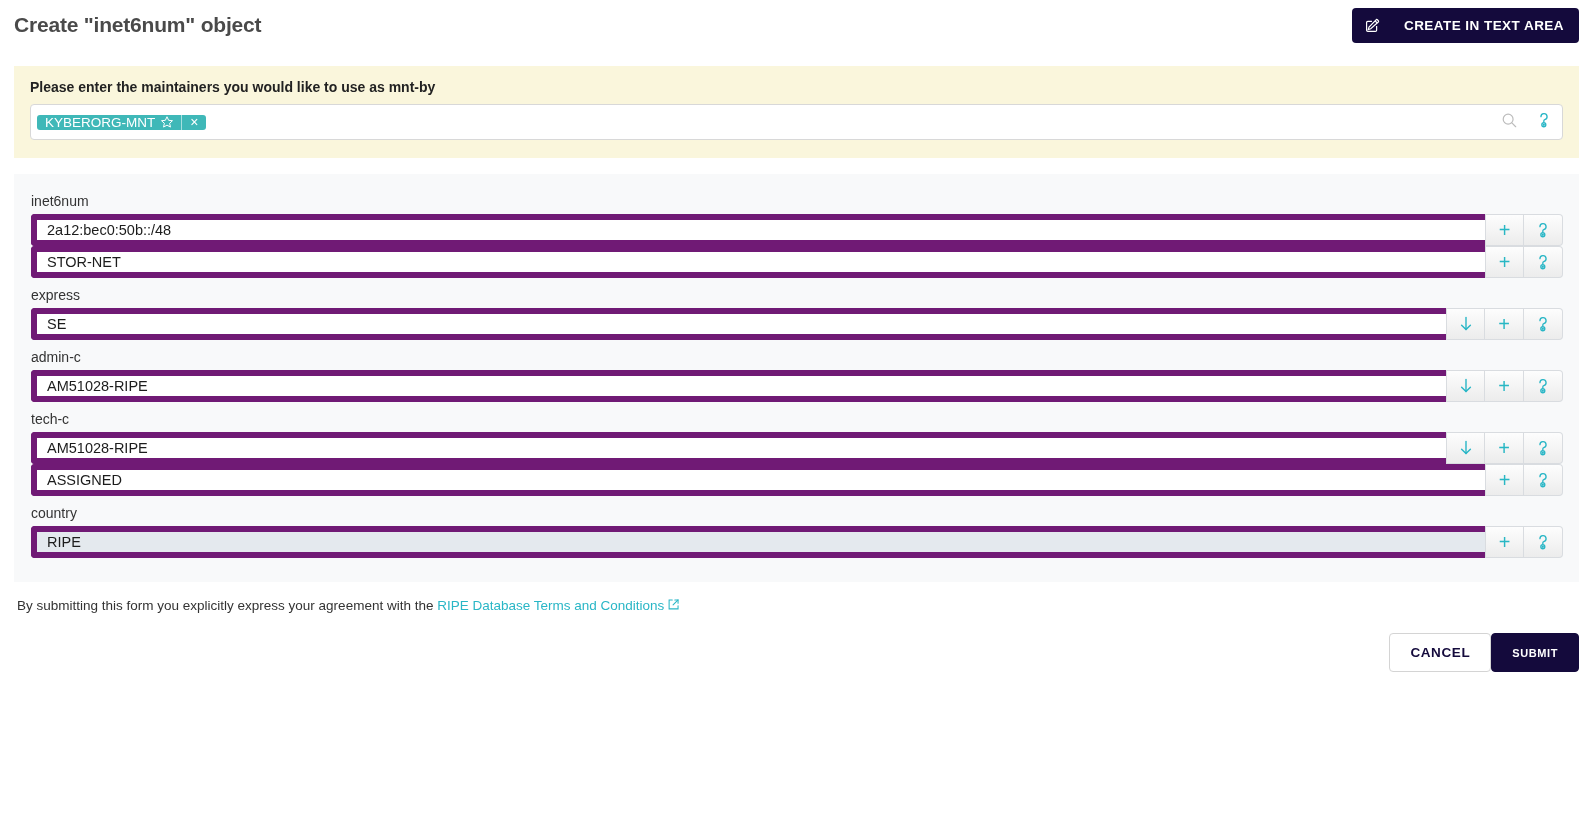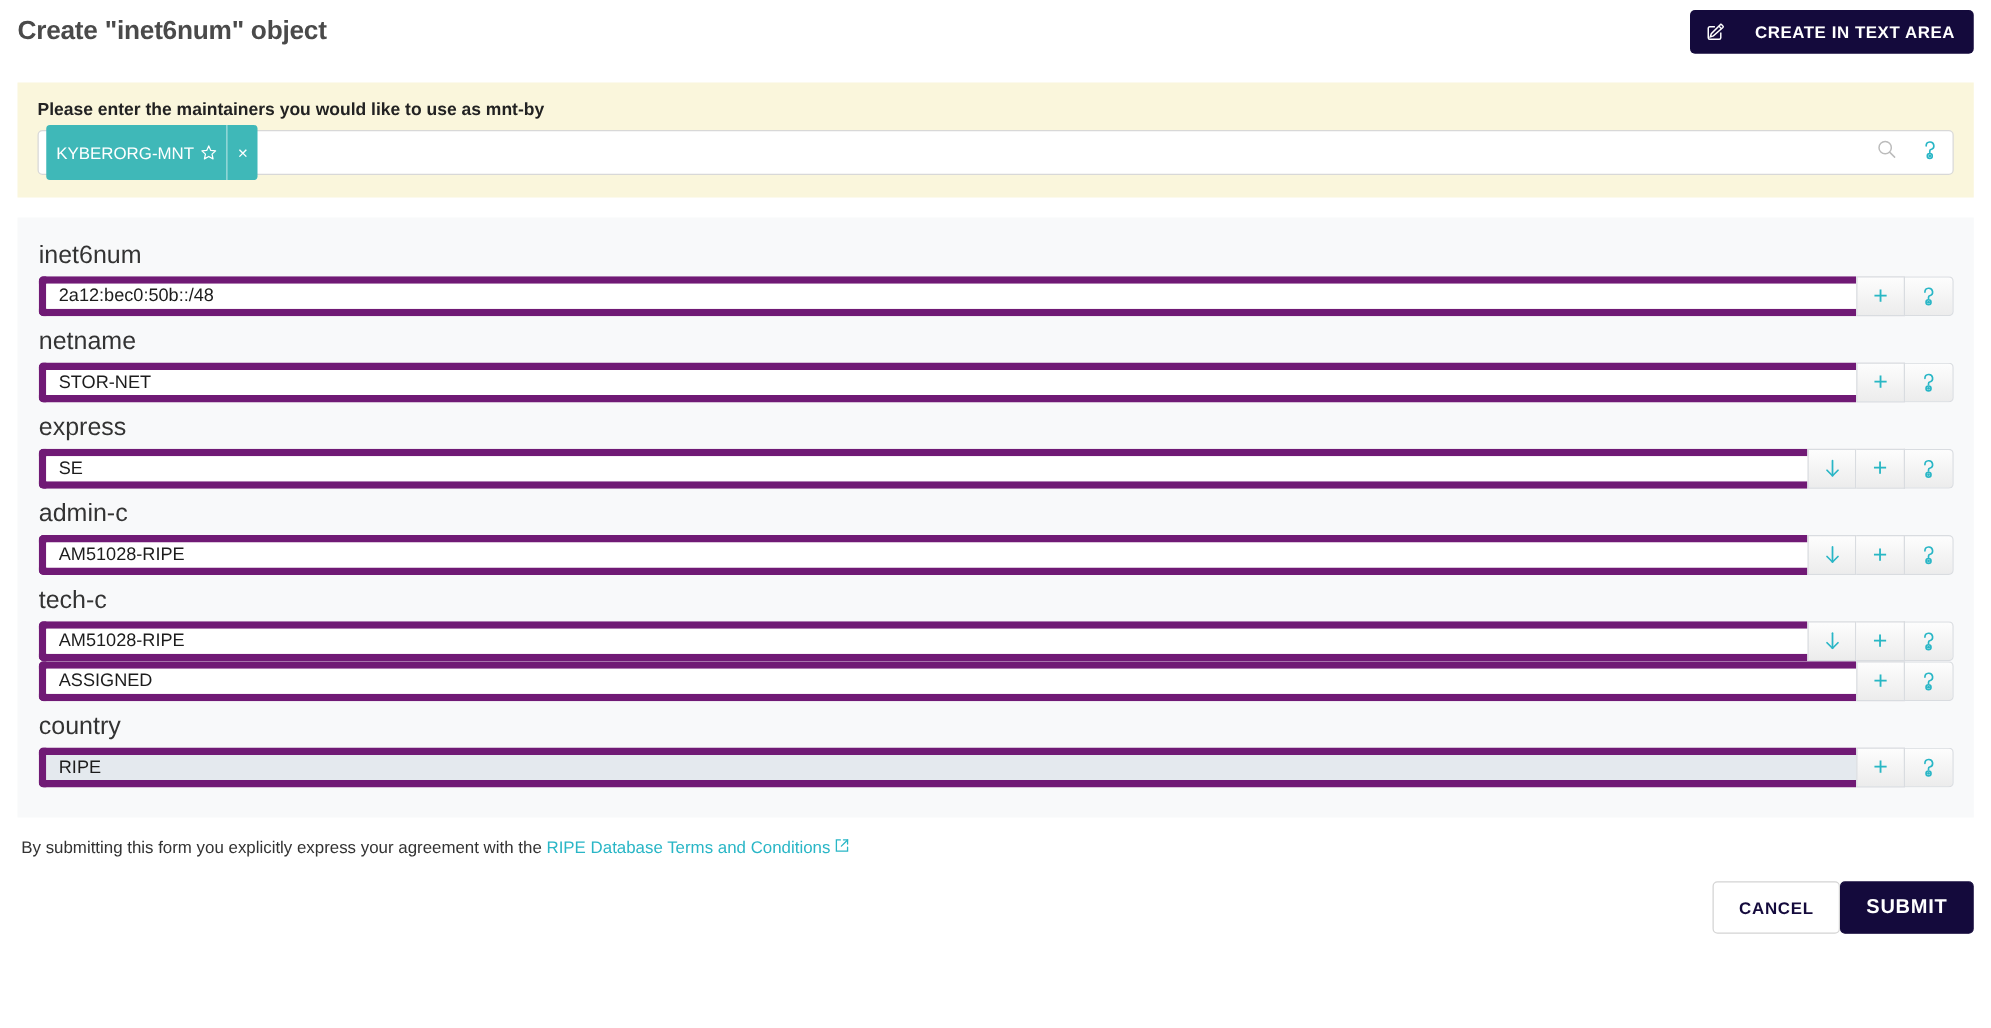--- a/index.html
+++ b/index.html
@@ -65,21 +65,21 @@
     display: flex;
     align-items: center;
     padding: 0 6px;
   }
   .chip {
     display: inline-flex;
     align-items: center;
     background: #3fb8b8;
     color: #ffffff;
     border-radius: 3px;
-    height: 44px;
+    height: 15px;
     font-size: 13.5px;
     overflow: hidden;
   }
   .chip-text {
     padding: 0 3px 0 8px;
     white-space: nowrap;
   }
   .chip-star {
     padding: 0 7px 0 2px;
     display: inline-flex;
@@ -109,21 +109,21 @@
   .icon-help   { cursor: pointer; display: block; }
 
   
   .form-panel {
     background: #f8f9fa;
     margin: 0 14px;
     padding: 10px 0 24px 0;
   }
   .field-row { padding: 0 0 0 0; }
   .field-label {
-    font-size: 20px;
+    font-size: 14px;
     color: #333333;
     padding: 9px 0 5px 17px;
   }
   .field-line {
     display: flex;
     align-items: stretch;
     padding: 0 16px 0 17px;
     height: 32px;
   }
   .field-input {
@@ -196,21 +196,21 @@
     letter-spacing: 0.6px;
     padding: 11px 20px;
     cursor: pointer;
     font-family: "Liberation Sans", sans-serif;
   }
   .btn-submit {
     background: #140a3c;
     color: #ffffff;
     border: 1px solid #140a3c;
     border-radius: 4px;
-    font-size: 16px;
+    font-size: 11px;
     font-weight: bold;
     letter-spacing: 0.6px;
     padding: 11px 20px;
     cursor: pointer;
     font-family: "Liberation Sans", sans-serif;
   }
 </style>
 </head>
 <body>
 
@@ -270,21 +270,20 @@
         <button class="sq-btn">
           <svg width="16" height="18" viewBox="0 0 16 20" fill="none" stroke="#29b6c6" stroke-width="1.5">
             <path d="M4.6 6.3a3.4 3.4 0 1 1 4.2 3.3c-.7.2-1 .8-1 1.5v.8" stroke-linecap="round"></path>
             <circle cx="7.8" cy="15.3" r="1.25" fill="#29b6c6" stroke="none"></circle>
             <circle cx="7.8" cy="15.3" r="2.2"></circle>
           </svg>
         </button>
       </div>
     </div>
     <div class="field-row">
-      <div class="field-label">netname</div>
       <div class="field-line">
         <input type="text" class="field-input has-adj" value="STOR-NET" style="">
         <button class="sq-btn plus sep-left">
           <span>+</span>
         </button>
         <button class="sq-btn">
           <svg width="16" height="18" viewBox="0 0 16 20" fill="none" stroke="#29b6c6" stroke-width="1.5">
             <path d="M4.6 6.3a3.4 3.4 0 1 1 4.2 3.3c-.7.2-1 .8-1 1.5v.8" stroke-linecap="round"></path>
             <circle cx="7.8" cy="15.3" r="1.25" fill="#29b6c6" stroke="none"></circle>
             <circle cx="7.8" cy="15.3" r="2.2"></circle>

